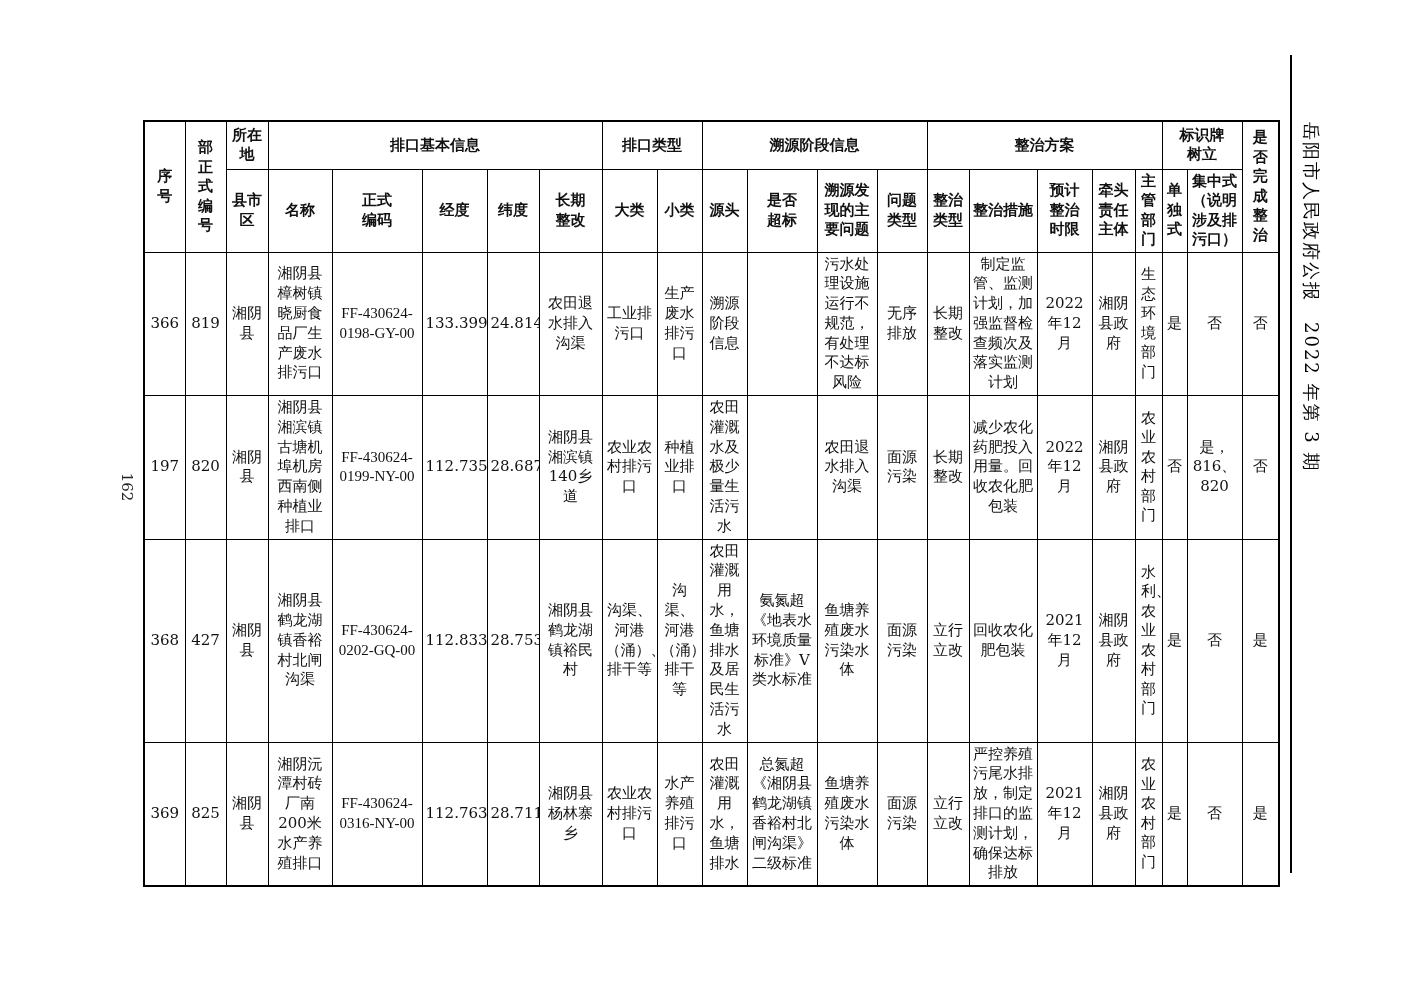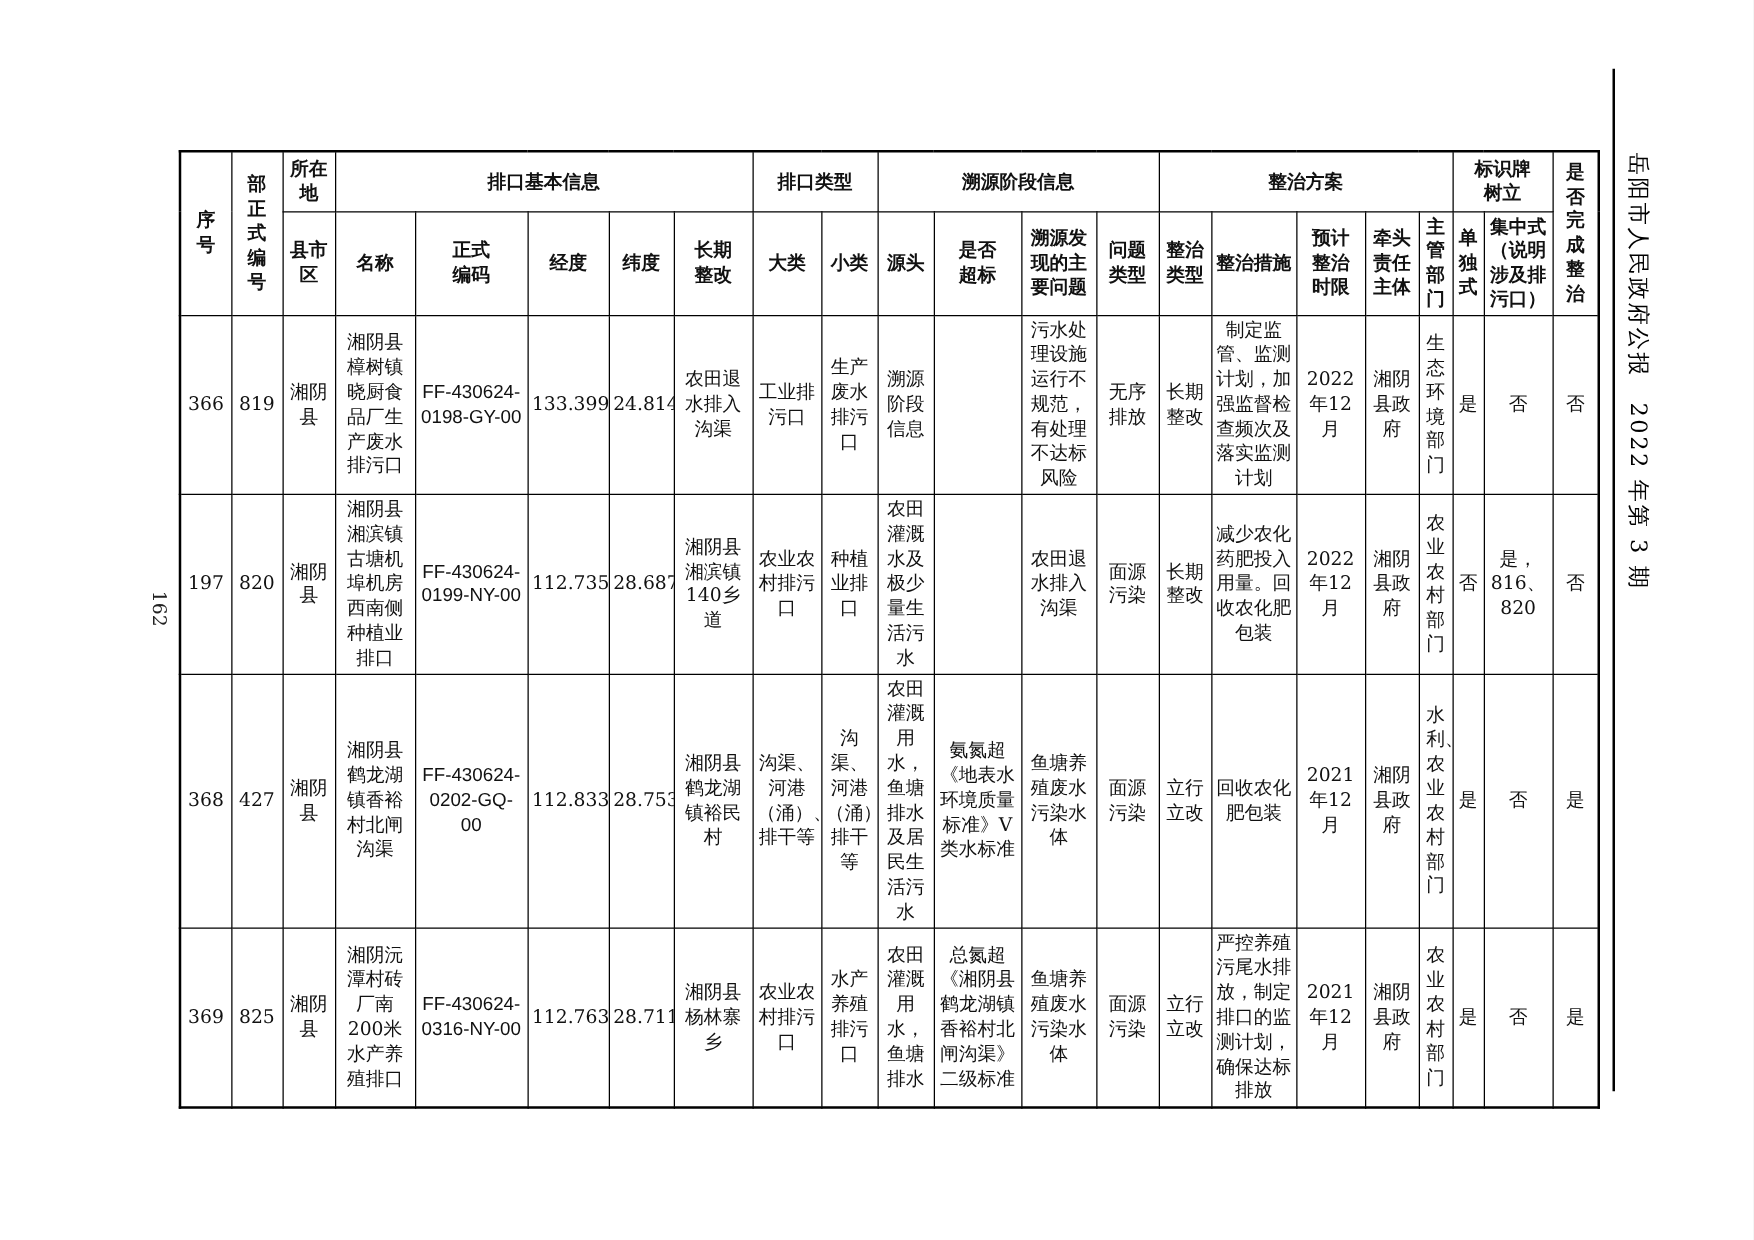--- a/index.html
+++ b/index.html
@@ -32,21 +32,21 @@
   thead tr.r1{height:48px;}
   thead tr.r2{height:82px;}
   tbody tr:nth-child(1){height:140px;}
   tbody tr:nth-child(2){height:142px;}
   tbody tr:nth-child(3){height:190px;}
   tbody tr:nth-child(4){height:140px;}
   .stack{width:1em;margin:0 auto;word-break:break-all;line-height:1.3;}
   .w2{max-width:2.2em;margin:0 auto;text-align:center;}
   td.just{text-align:justify;text-justify:inter-ideograph;}
   td.narrow{padding:2px 1px;}
-  td.code{font-family:Liberation Sans, sans-serif;letter-spacing:0;}
+  td.code{font-family:Liberation Serif, serif;letter-spacing:0;}
 </style>
 </head>
 <body>
 
 <div class="sheet">
 
   <div class="page-num">162</div>
   <div class="sidebar-line"></div>
   <div class="sidebar-text">岳阳市人民政府公报　2022 年第 3 期</div>
 

